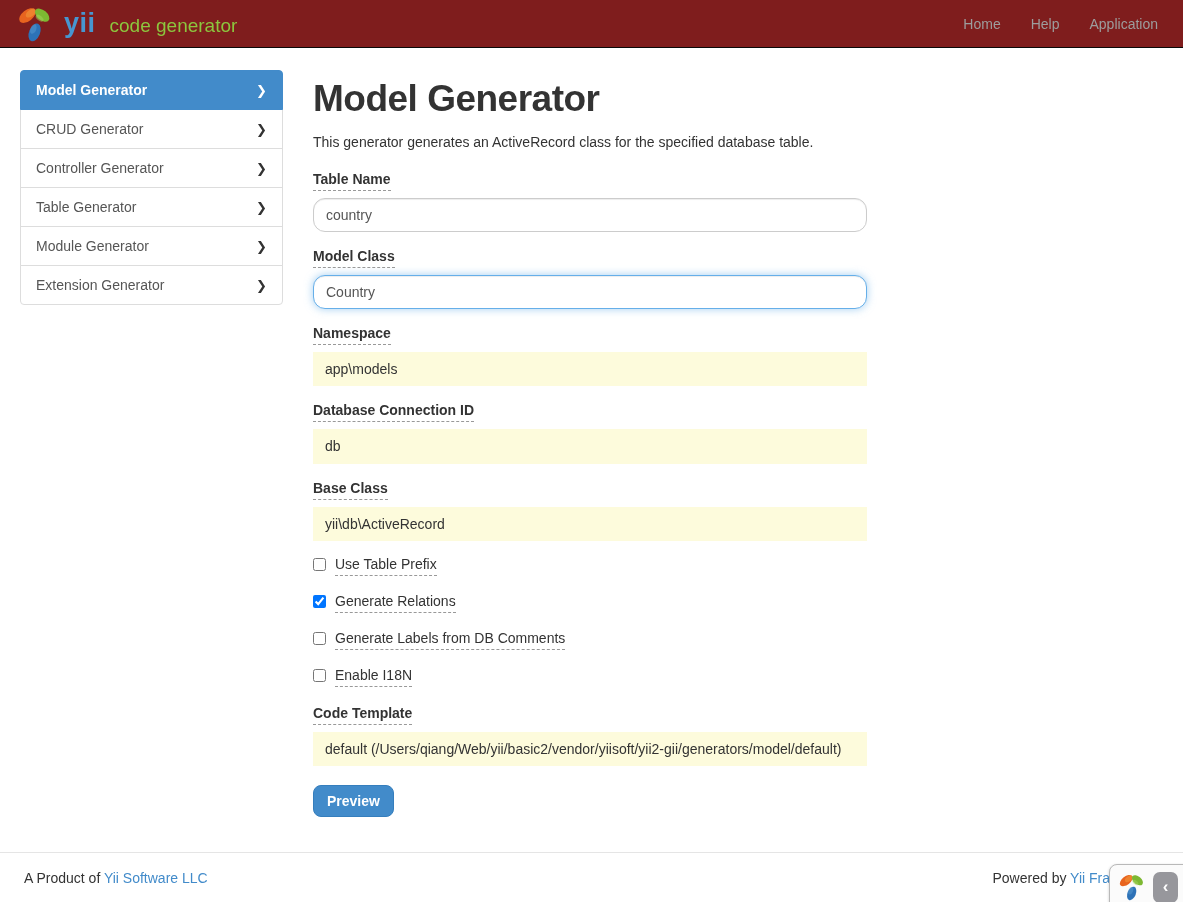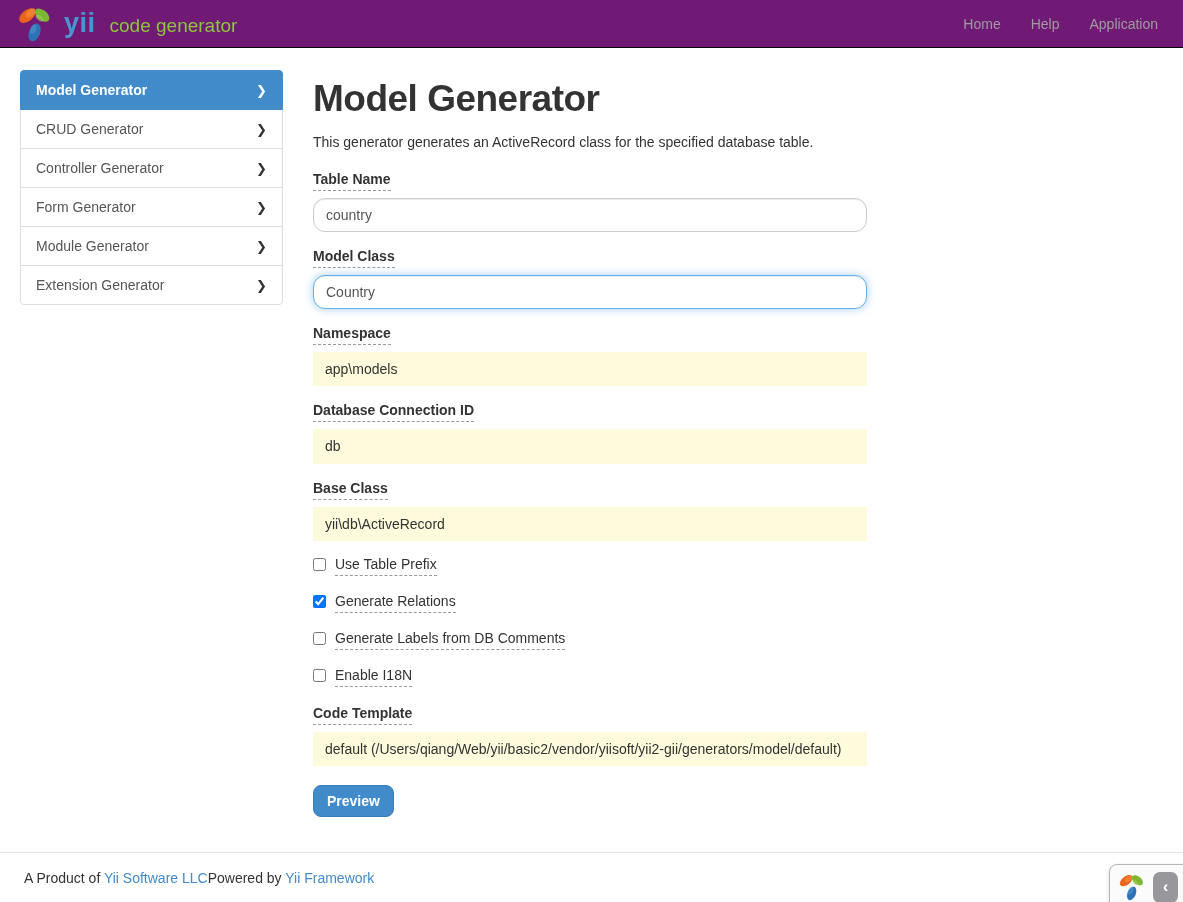--- a/index.html
+++ b/index.html
@@ -7,21 +7,21 @@
   body {
     font-family: "Liberation Sans", "DejaVu Sans", sans-serif;
     background: #ffffff;
     color: #333;
     position: relative;
   }
 
   
   .navbar {
     height: 48px;
-    background: #701a75;
+    background: #7f1d1d;
     border-bottom: 1px solid #090909;
     display: flex;
     align-items: center;
     padding: 0 10px;
   }
   .brand { display: flex; align-items: center; gap: 8px; padding-left: 4px; }
   .brand-logo { width: 42px; height: 42px; }
   .brand-primary {
     color: #4796d0;
     font-size: 27px;
@@ -162,20 +162,21 @@
   }
 
   
   .footer {
     position: absolute;
     left: 0; right: 0; bottom: 0;
     height: 50px;
     border-top: 1px solid #e5e5e5;
     display: flex;
     align-items: center;
+    justify-content: space-between;
     padding: 16px 24px;
     font-size: 14px;
     color: #333;
     background: #fff;
   }
   .footer a { color: #428bca; text-decoration: none; cursor: pointer; }
 
   
   .float-widget {
     position: absolute;
@@ -243,21 +244,21 @@
       </div>
       <div class="list-item">
         <span>CRUD Generator</span>
         <span class="chevron">❯</span>
       </div>
       <div class="list-item">
         <span>Controller Generator</span>
         <span class="chevron">❯</span>
       </div>
       <div class="list-item">
-        <span>Form Generator</span>
+        <span>Table Generator</span>
         <span class="chevron">❯</span>
       </div>
       <div class="list-item">
         <span>Module Generator</span>
         <span class="chevron">❯</span>
       </div>
       <div class="list-item">
         <span>Extension Generator</span>
         <span class="chevron">❯</span>
       </div>

